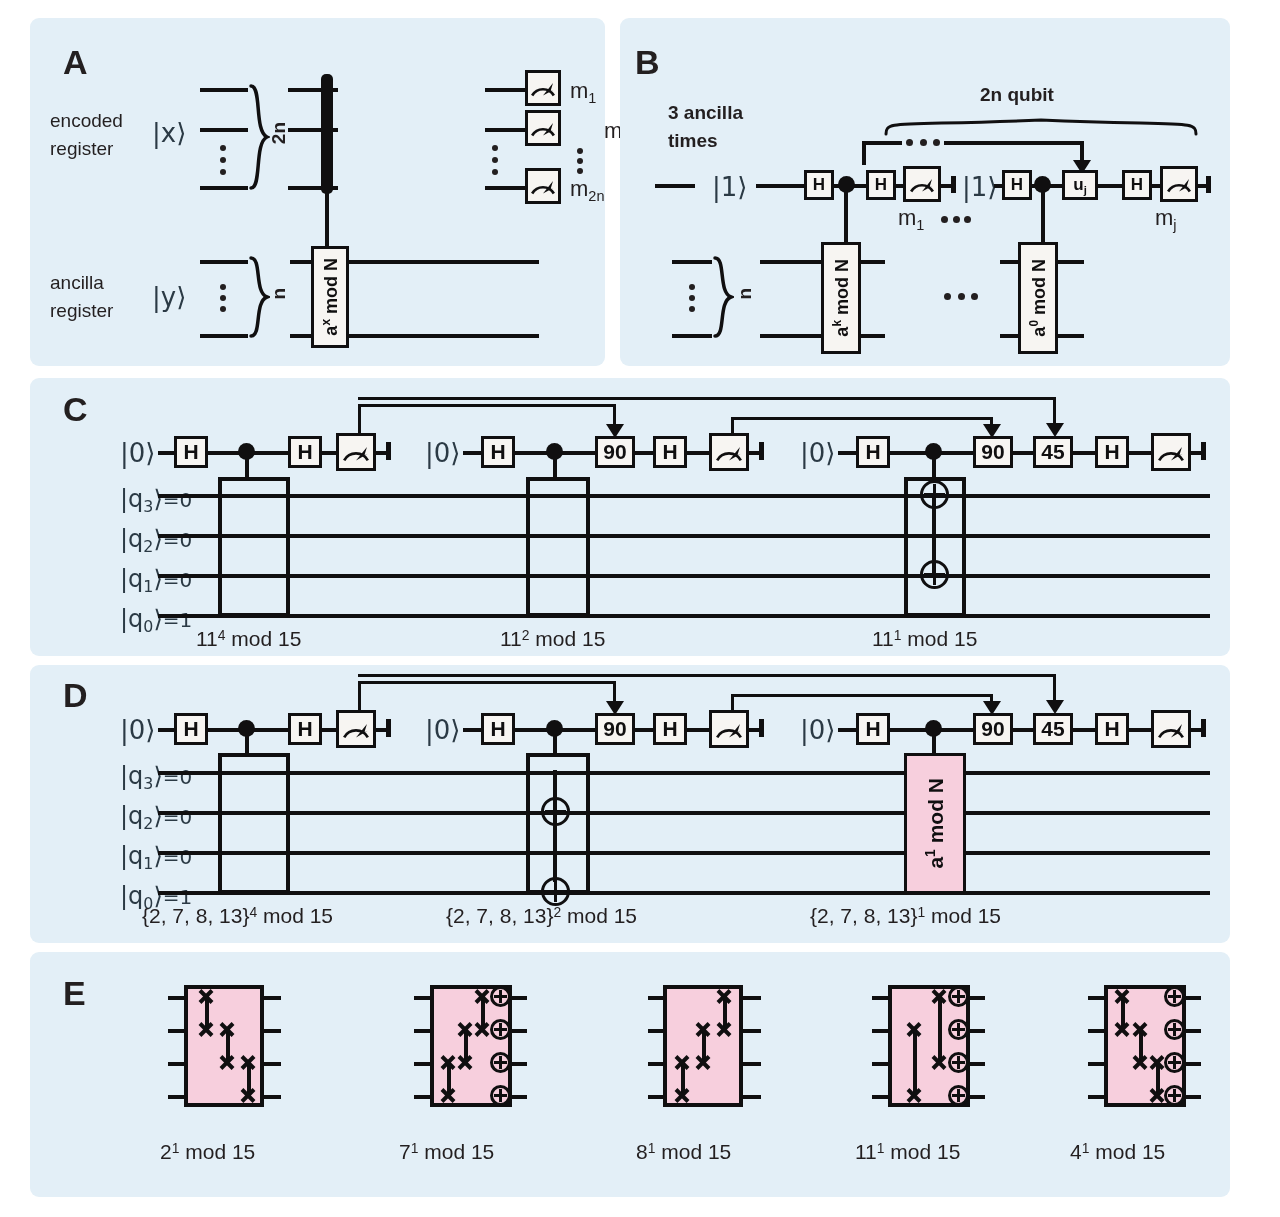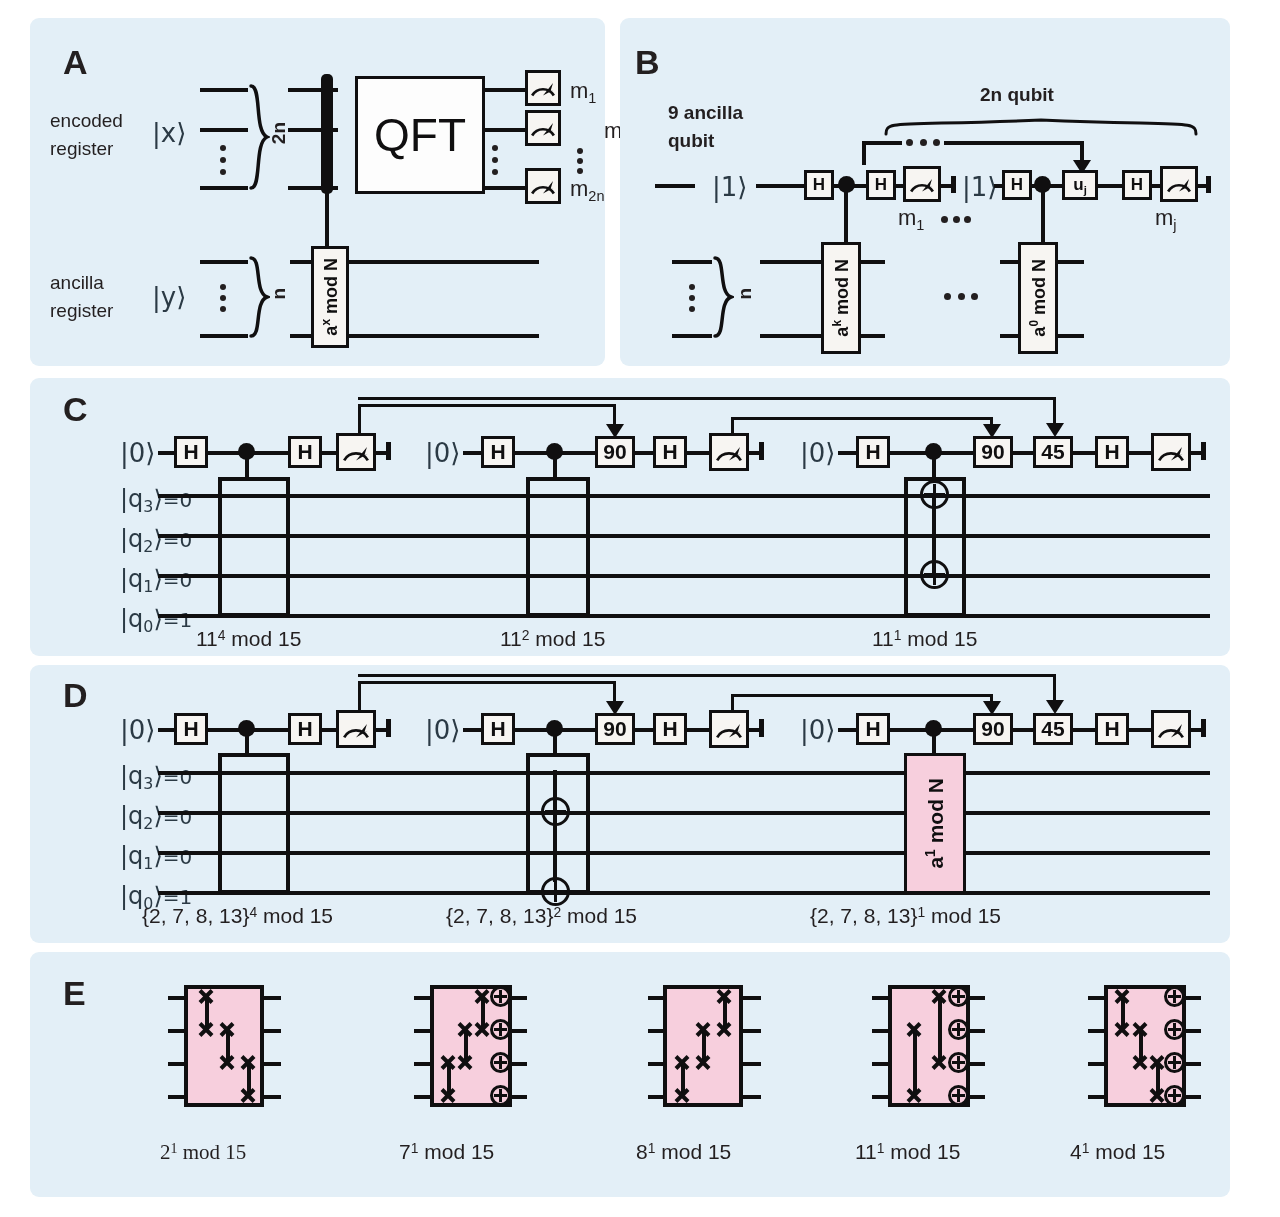--- a/index.html
+++ b/index.html
@@ -95,21 +95,20 @@
   </div>
   <div class="txt bold" style="left:268px;top:122px;writing-mode:vertical-rl;transform:rotate(180deg);">2n</div>
 
   <div class="w" style="left:288px;top:88px;width:50px;"></div>
   <div class="w" style="left:288px;top:128px;width:50px;"></div>
   <div class="w" style="left:288px;top:186px;width:50px;"></div>
 
   <div class="wv" style="left:321px;top:74px;width:12px;height:120px;border-radius:5px;"></div>
   <div class="wvthin" style="left:325px;top:186px;width:4px;height:62px;"></div>
 
-  <div class="gate big" style="left:355px;top:76px;width:130px;height:118px;">QFT</div>
 
   <div class="w" style="left:485px;top:88px;width:40px;"></div>
   <div class="w" style="left:485px;top:128px;width:40px;"></div>
   <div class="w" style="left:485px;top:186px;width:40px;"></div>
   <div class="vdots" style="left:491px;top:145px;width:8px;height:30px;">
       <i></i>
       <i></i>
       <i></i>
     </div>
 
@@ -173,22 +172,22 @@
     <span style="writing-mode:vertical-rl;transform:rotate(180deg);font-size:18px;white-space:nowrap;">
       <span>a</span><span class="sup">x</span><span> mod N</span>
     </span>
   </div>
   <div class="w" style="left:349px;top:260px;width:190px;"></div>
   <div class="w" style="left:349px;top:334px;width:190px;"></div>
 
   <div class="panel" style="left:620px;top:18px;width:610px;height:348px;"></div>
   <div class="plabel" style="left:635px;top:45px;">B</div>
 
-  <div class="txt bold" style="left:668px;top:102px;">9 ancilla</div>
-  <div class="txt bold" style="left:668px;top:130px;">qubit</div>
+  <div class="txt bold" style="left:668px;top:102px;">3 ancilla</div>
+  <div class="txt bold" style="left:668px;top:130px;">times</div>
 
   <div class="txt bold" style="left:980px;top:84px;">2n qubit</div>
   <div class="brace" style="left:883px;top:112px;width:320px;height:24px;">
     <svg viewBox="0 0 320 24" preserveAspectRatio="none">
       <path d="M3,22 C3,8 12,14 158,8 C304,14 313,8 313,22" fill="none" stroke="#100f10" stroke-width="3" stroke-linecap="round"></path>
     </svg>
   </div>
 
   <div class="w" style="left:862px;top:141px;width:40px;"></div>
   <div class="hdots" style="left:906px;top:138px;width:34px;height:8px;">
@@ -518,21 +517,21 @@
   <div class="block pinkfill" style="left:184px;top:985px;width:80px;height:122px;"></div>
   <div class="wv" style="left:205px;top:996px;height:33px;"></div>
   <div class="xsw" style="left:197px;top:988px;width:17px;height:17px;"></div>
   <div class="xsw" style="left:197px;top:1021px;width:17px;height:17px;"></div>
   <div class="wv" style="left:226px;top:1029px;height:33px;"></div>
   <div class="xsw" style="left:218px;top:1021px;width:17px;height:17px;"></div>
   <div class="xsw" style="left:218px;top:1054px;width:17px;height:17px;"></div>
   <div class="wv" style="left:247px;top:1062px;height:33px;"></div>
   <div class="xsw" style="left:239px;top:1054px;width:17px;height:17px;"></div>
   <div class="xsw" style="left:239px;top:1087px;width:17px;height:17px;"></div>
-  <div class="cap" style="left:160px;top:1140px;font-family:Liberation Serif, serif;">
+  <div class="cap" style="left:160px;top:1140px;">
     <span>2</span><span class="sup">1</span><span> mod 15</span>
   </div>
 
   <div class="w" style="left:414px;top:996px;width:113px;"></div>
   <div class="w" style="left:414px;top:1029px;width:113px;"></div>
   <div class="w" style="left:414px;top:1062px;width:113px;"></div>
   <div class="w" style="left:414px;top:1095px;width:113px;"></div>
   <div class="block pinkfill" style="left:430px;top:985px;width:82px;height:122px;"></div>
   <div class="wv" style="left:447px;top:1062px;height:33px;"></div>
   <div class="xsw" style="left:439px;top:1054px;width:17px;height:17px;"></div>

